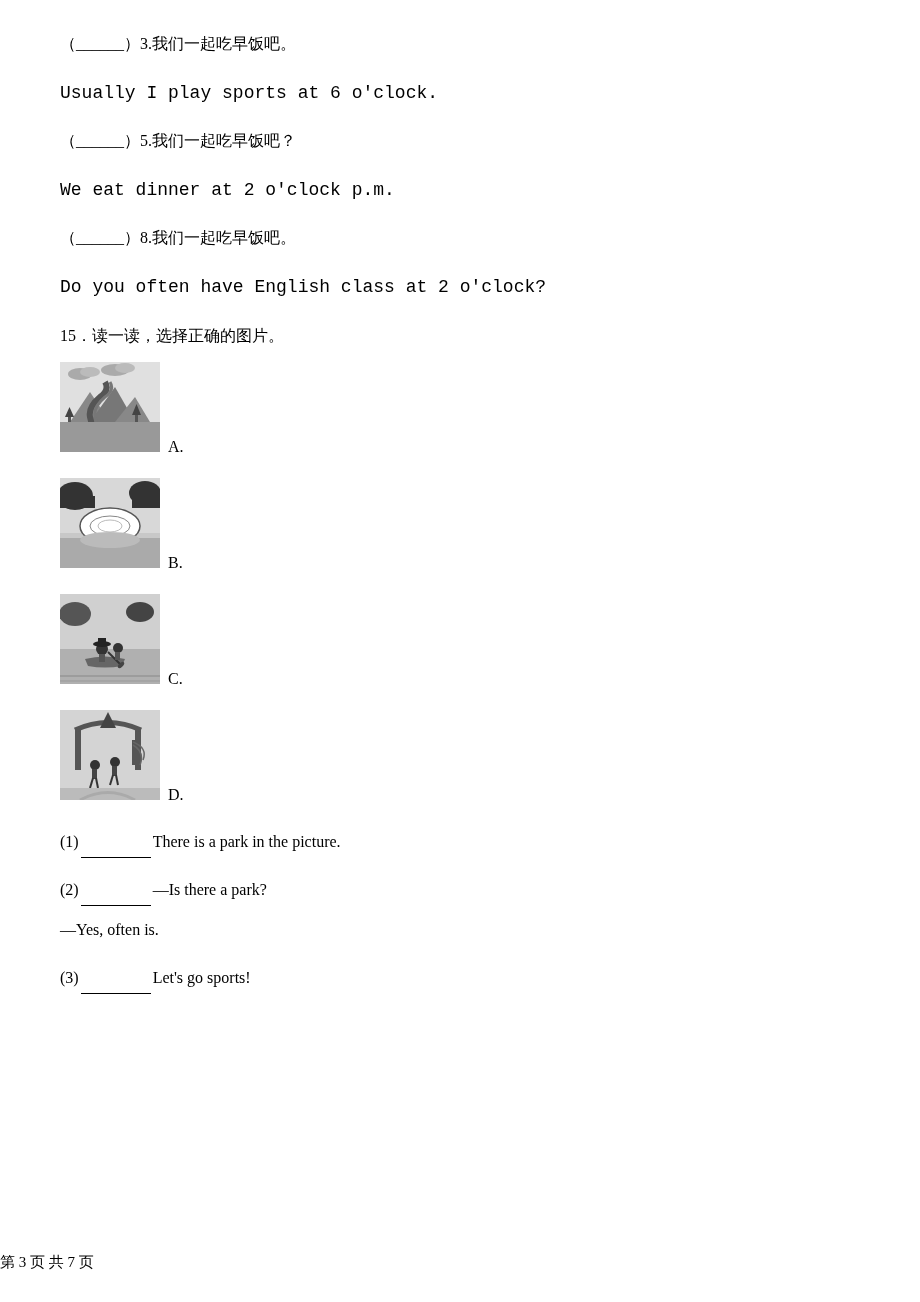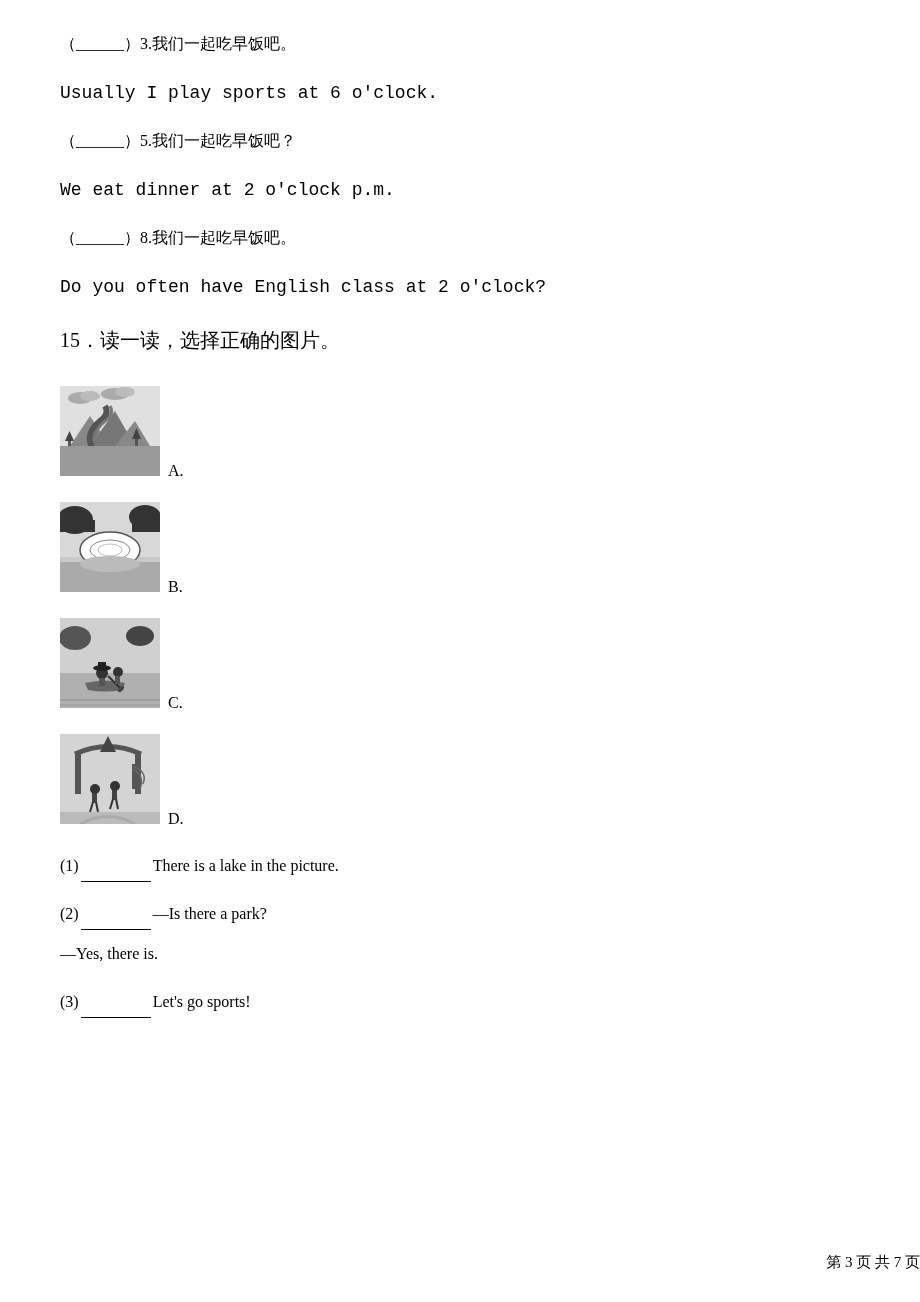--- a/index.html
+++ b/index.html
@@ -45,29 +45,29 @@
       height: 90px;
     }
 
     .image-label {
       display: inline-block;
       vertical-align: bottom;
       margin-left: 4px;
       font-size: 16px;
     }
     .section-title {
-      font-size: 20px;
-      margin-bottom: 28px;
+      font-size: 16px;
+      margin-bottom: 12px;
     }
     .fill-blank-line {
       margin-bottom: 16px;
       line-height: 2;
     }
     .footer {
-      text-align: right;
+      text-align: left;
       margin-top: 40px;
       font-size: 15px;
       position: absolute;
       bottom: 30px;
       left: 0;
       right: 0;
     }
   </style>
 </head>
 <body>
@@ -206,28 +206,28 @@
     <path d="M 20,90 Q 48,75 75,90" stroke="#aaa" stroke-width="3" fill="none"></path>
 
     <rect x="72" y="30" width="3" height="25" fill="#555"></rect>
     <path d="M 73,35 Q 85,42 80,55" stroke="#666" stroke-width="1.5" fill="none"></path>
     <path d="M 73,32 Q 88,38 83,50" stroke="#666" stroke-width="1.5" fill="none"></path>
   </svg>
   <span class="image-label">D.</span>
 </div>
 
 <div class="fill-blank-line">
-  <span>(1)</span><span class="blank-short"></span><span>There is a lake in the picture.</span>
+  <span>(1)</span><span class="blank-short"></span><span>There is a park in the picture.</span>
 </div>
 
 <div class="fill-blank-line">
   <span>(2)</span><span class="blank-short"></span><span>—Is there a park?</span>
 </div>
 <div class="fill-blank-line" style="margin-top:-8px;">
-  <span>—Yes, there is.</span>
+  <span>—Yes, often is.</span>
 </div>
 
 <div class="fill-blank-line">
   <span>(3)</span><span class="blank-short"></span><span>Let's go sports!</span>
 </div>
 
 <div class="footer">
   <span>第 3 页  共 7 页</span>
 </div>
 

